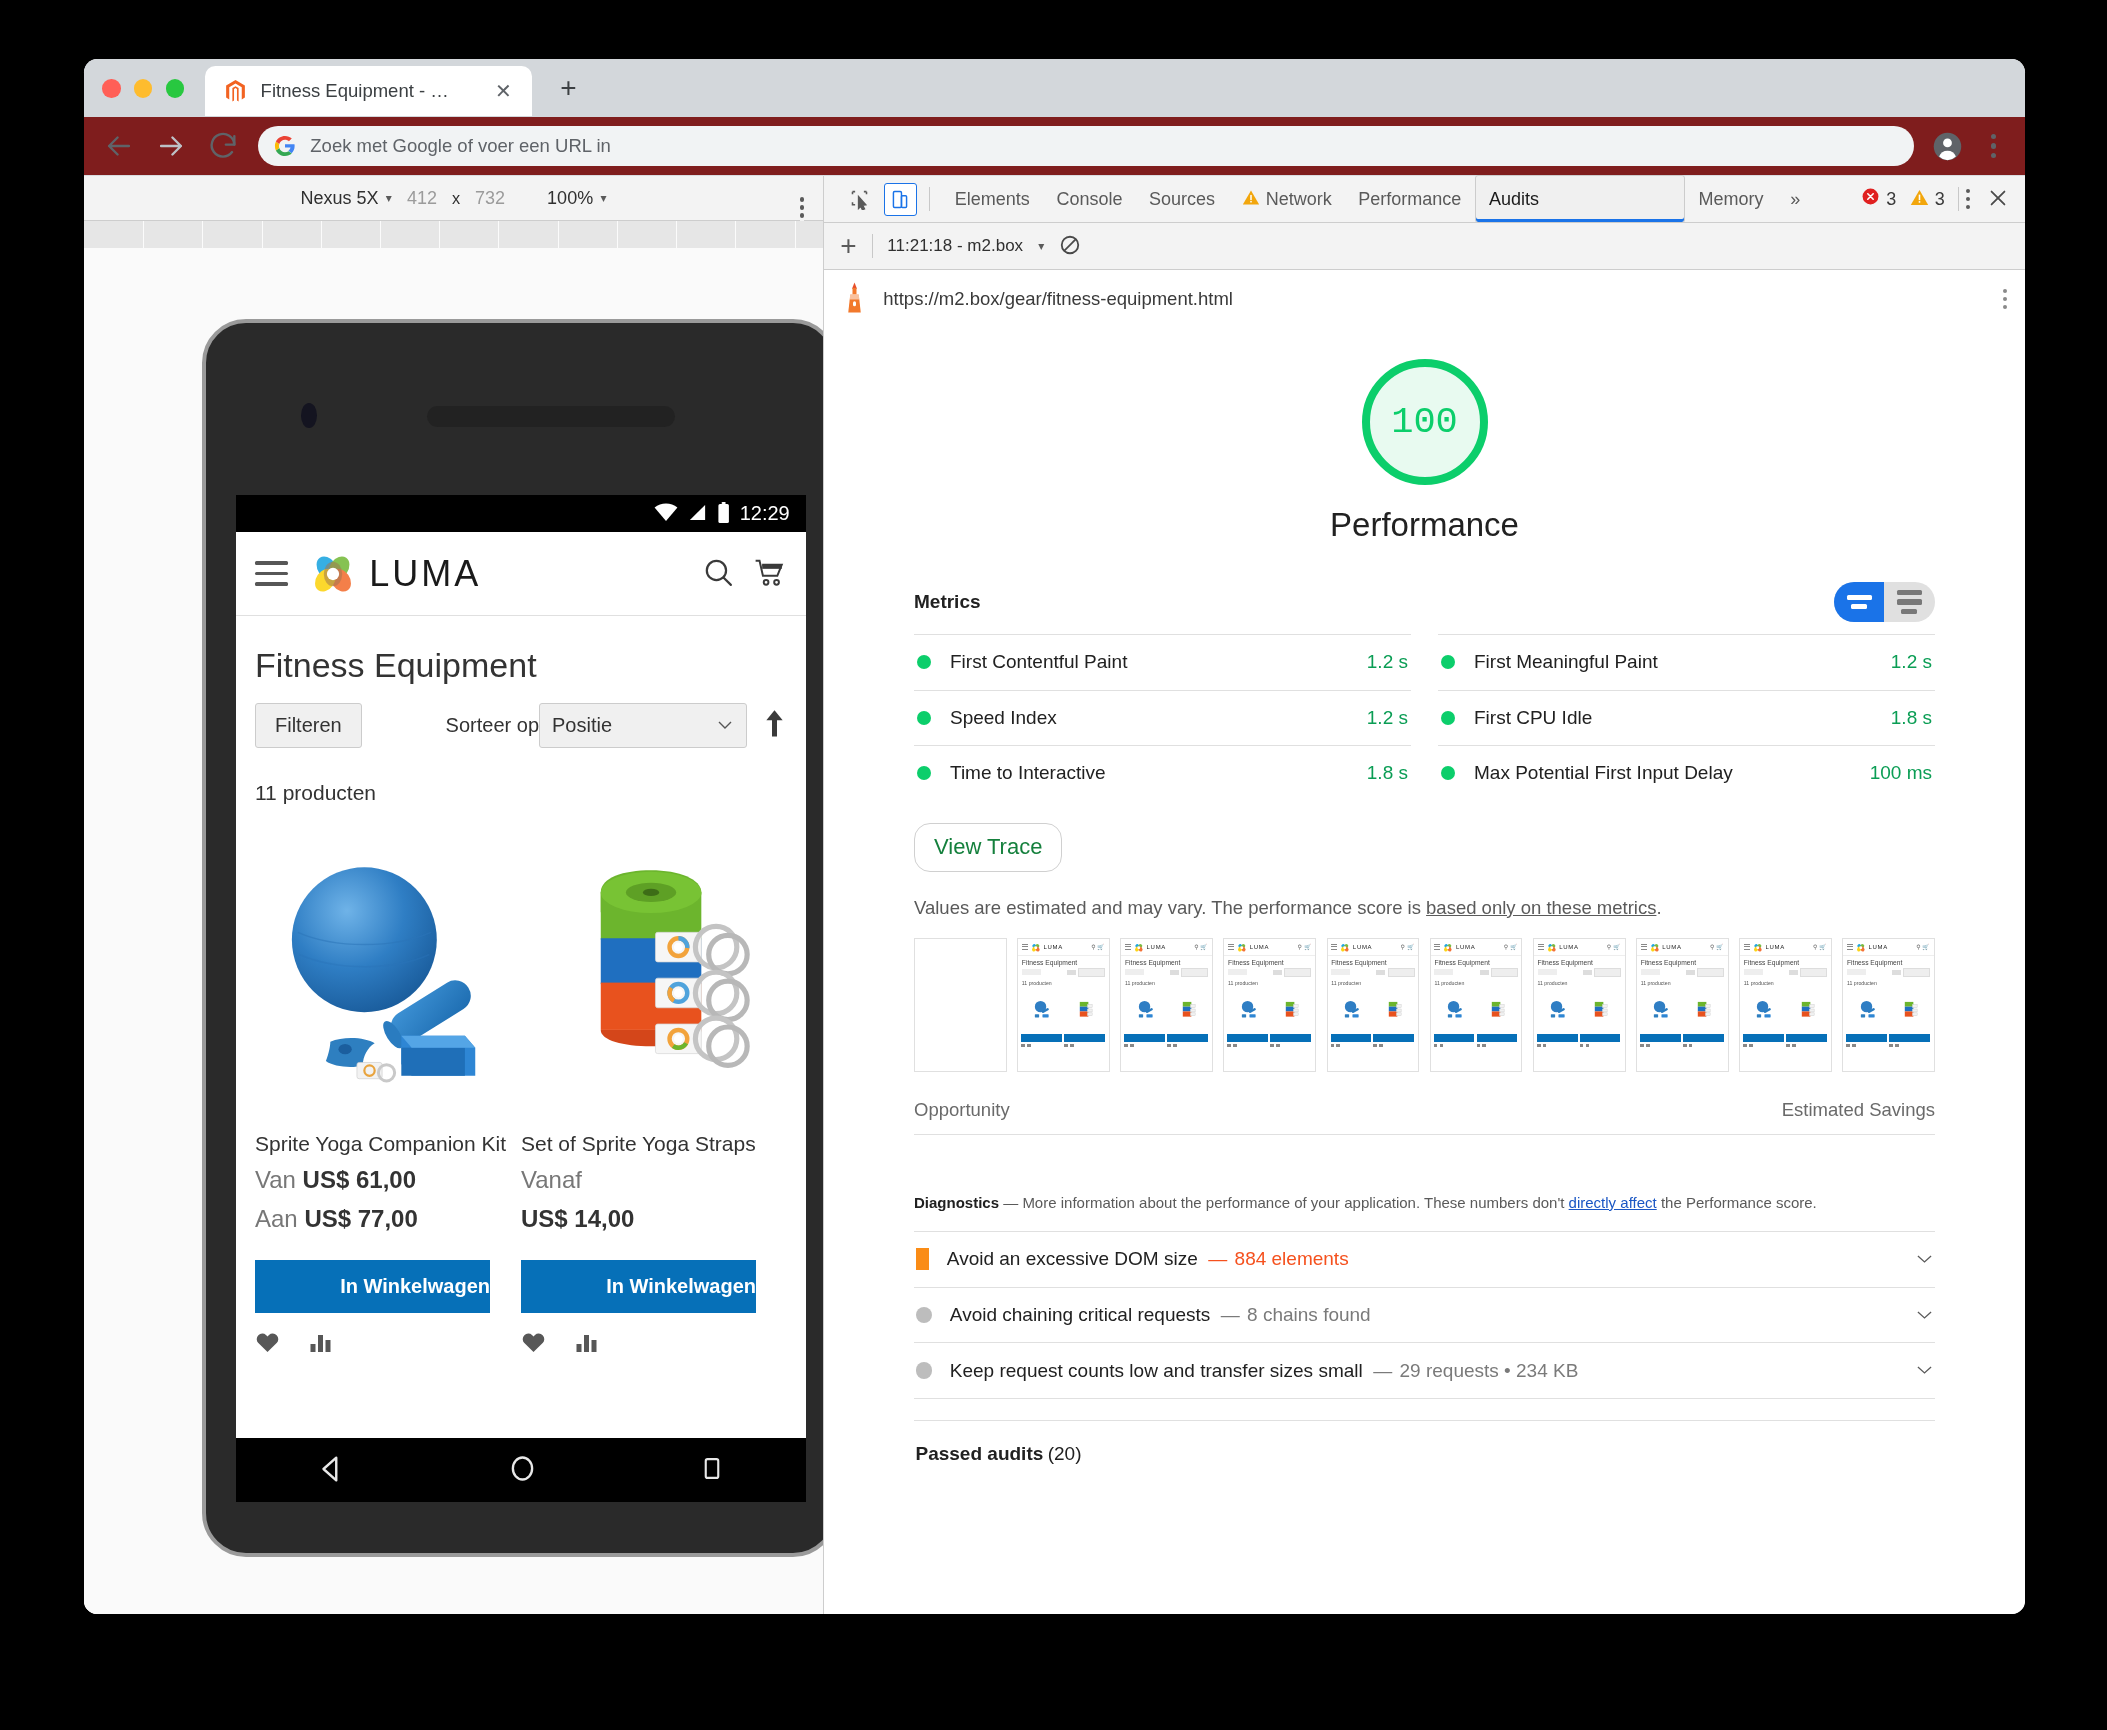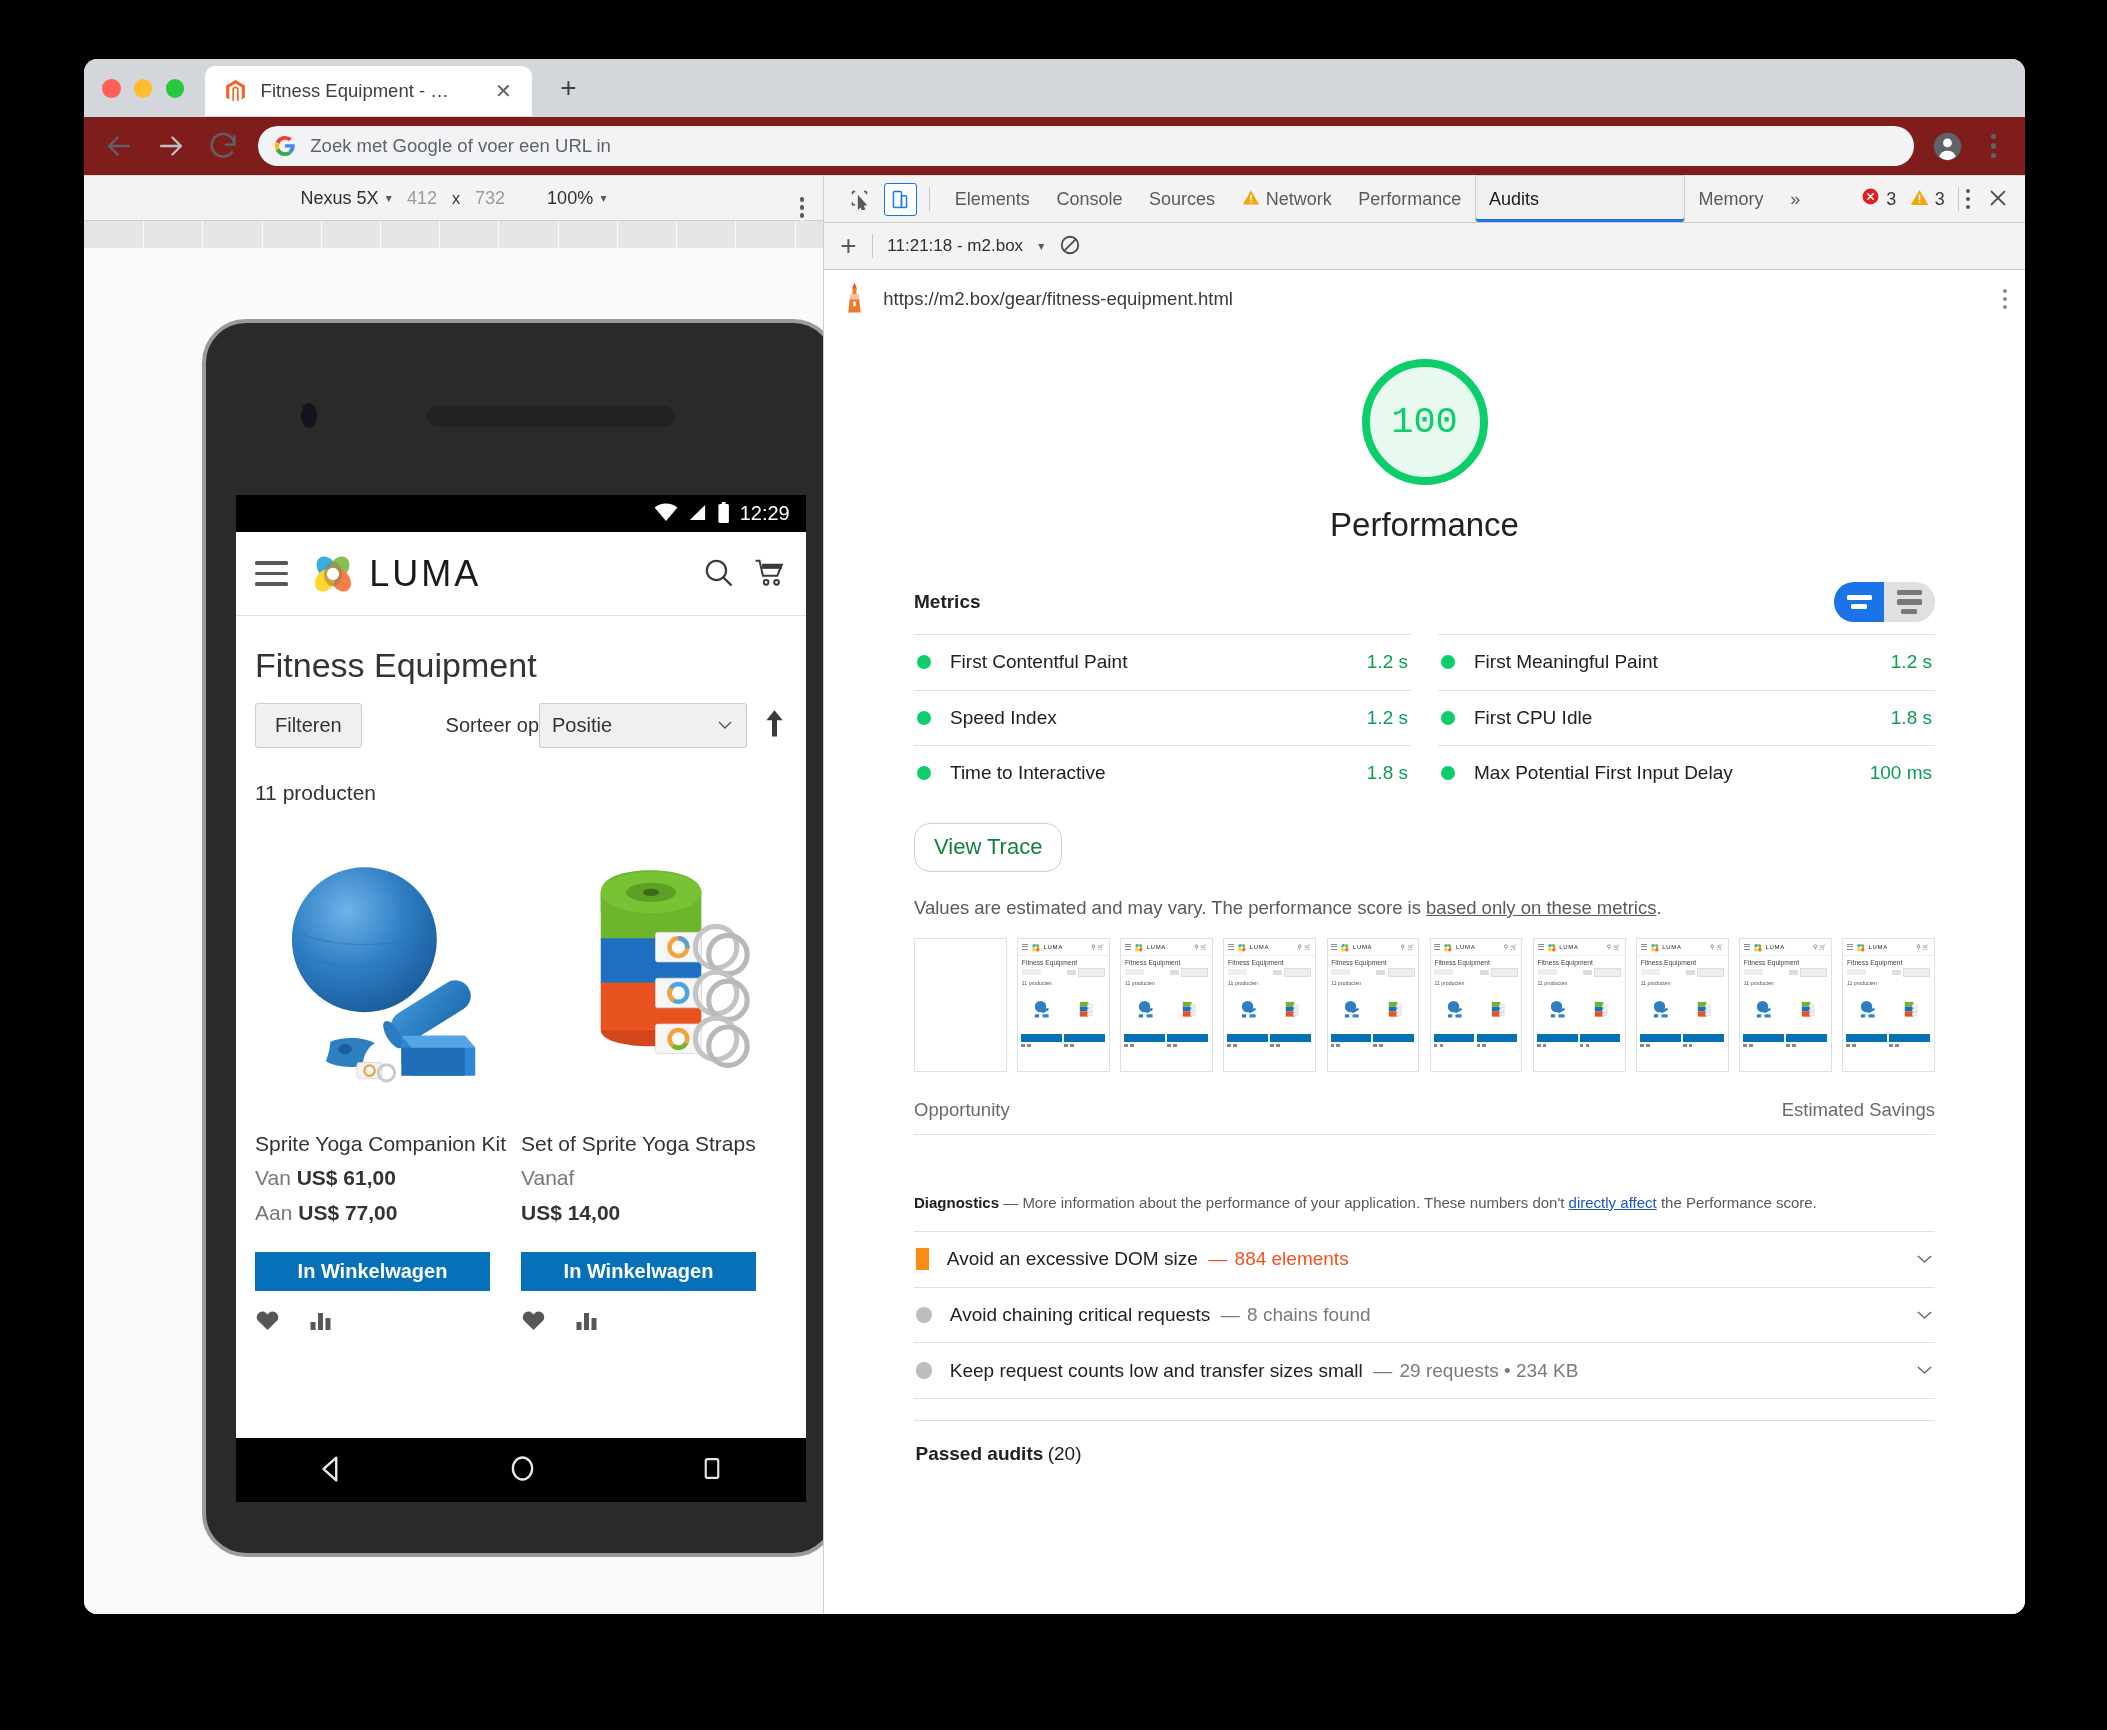--- a/index.html
+++ b/index.html
@@ -91,25 +91,25 @@
        height:43px;display:flex;align-items:center;padding:0 12px;font-size:20px;color:#333;cursor:pointer;}
   .sel .chev{margin-left:auto;color:#555;font-size:16.3px;}
   .sortdir{margin-left:15px;color:#3a3a3a;cursor:pointer;}
 
   .count{font-size:21px;color:#333;padding:33px 19px 0;}
 
   .grid{display:flex;padding:27px 19px 0;gap:0;}
   .cell{width:50%;}
   .prodimg{height:281px;display:flex;align-items:center;justify-content:center;}
   .pname{font-size:21px;color:#333;margin-top:19px;white-space:nowrap;}
-  .price-line{font-size:21px;color:#333;margin-top:10.4px;}
+  .price-line{font-size:24px;color:#333;margin-top:10.4px;}
   .price-line .lbl{color:#777;}
   .price-line b{font-weight:bold;}
   .cart-btn{margin-top:27px;background:#0670b8;color:#fff;border:0;font-size:20px;
-            padding:8px 0;width:100%;max-width:235px;cursor:pointer;text-align:center;font-weight:bold;}
+            padding:15px 0;width:100%;max-width:235px;cursor:pointer;text-align:right;font-weight:bold;}
   .acts{margin-top:18px;display:flex;gap:28px;align-items:center;color:#575757;}
 
   .navbar-bot{position:absolute;left:0;right:0;bottom:0;height:64px;background:#000;
               display:flex;align-items:center;justify-content:space-around;}
 
   
   .dt-tabs{height:46px;background:#f3f3f3;border-bottom:0.7px solid #cdcdcd;display:flex;
            align-items:center;padding:0 0 0 12px;position:relative;}
   .dt-ic{width:33px;height:33px;margin-left:7.4px;display:flex;align-items:center;justify-content:center;
          border-radius:3px;cursor:pointer;}

